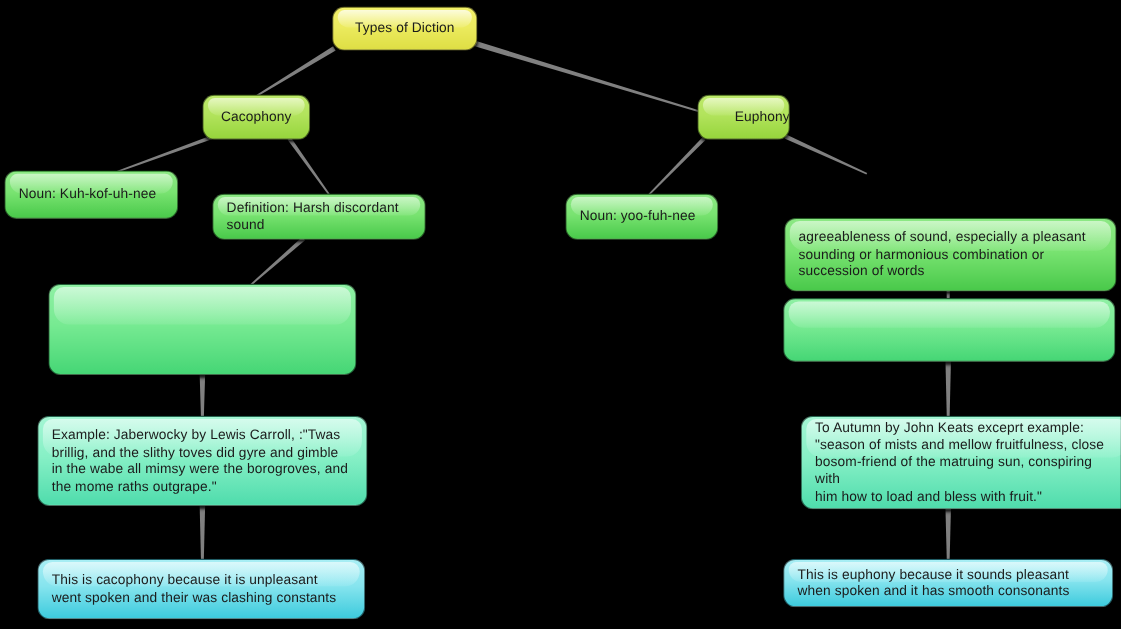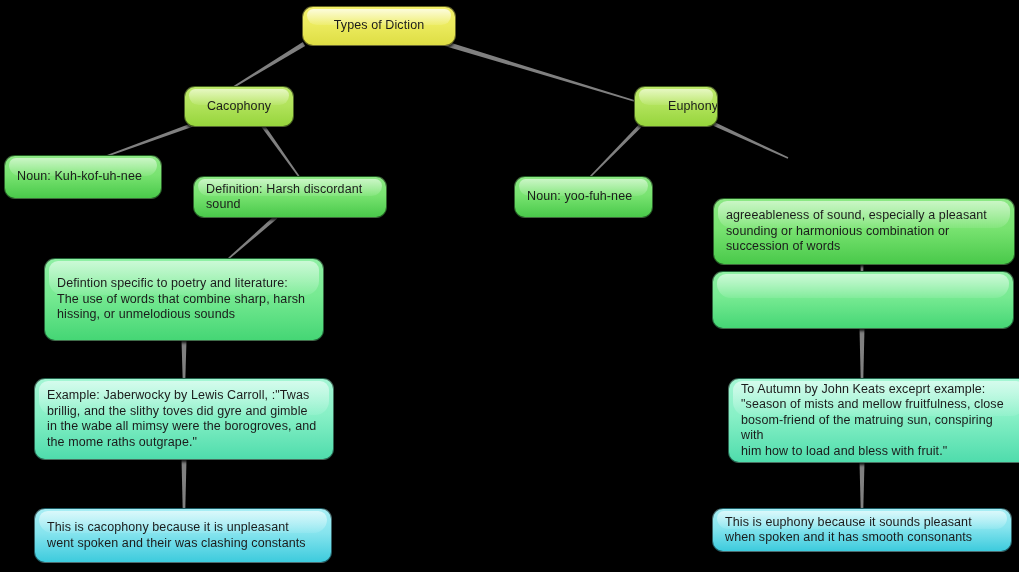--- a/index.html
+++ b/index.html
@@ -87,25 +87,25 @@
       <polygon points="274.682990784263,215.49484661058625 227.4731963137052,258.3979386442345 228.5268036862948,259.6020613557655 277.317009215737,218.50515338941375" fill="#808080"></polygon>
       <polygon points="181.5,340 182.7,380 185.3,380 186.5,340" fill="#808080"></polygon>
       <polygon points="181.5,459 182.7,509 185.3,509 186.5,459" fill="#808080"></polygon>
       <polygon points="638.6432616056253,124.66986431924049 589.4644453706416,176.47494644180546 590.5355546293584,177.52505355819454 641.3567383943747,127.33013568075951" fill="#808080"></polygon>
       <polygon points="713.1649996568985,125.81735368792663 787.6659998627595,158.72694147517066 788.3340001372405,157.27305852482934 714.8350003431015,122.18264631207337" fill="#808080"></polygon>
       <polygon points="859.5,223 860.7,272 863.3,272 864.5,223" fill="#808080"></polygon>
       <polygon points="859.5,328 860.7,379 863.3,379 864.5,328" fill="#808080"></polygon>
       <polygon points="859.5,462 860.7,509 863.3,509 864.5,462" fill="#808080"></polygon>
     </svg>
   <div id="node-layer">
-      <div class="node c-yellow center" style="left: 302px; top: 6px; width: 154px; height: 40px;">
+      <div class="node c-yellow center" style="left: 302px; top: 6px; width: 132px; height: 40px;">
         <div class="sheen"></div>
         <div class="txt">Types of Diction</div>
       </div>
-      <div class="node c-ygreen center" style="left: 184px; top: 86px; width: 110px; height: 41px;">
+      <div class="node c-ygreen center" style="left: 184px; top: 86px; width: 98px; height: 41px;">
         <div class="sheen"></div>
         <div class="txt">Cacophony</div>
       </div>
       <div class="node c-ygreen center" style="left: 634px; top: 86px; width: 84px; height: 41px; padding-left: 19px;">
         <div class="sheen"></div>
         <div class="txt">Euphony</div>
       </div>
       <div class="node c-green" style="left: 4px; top: 155px; width: 158px; height: 44px;">
         <div class="sheen"></div>
         <div class="txt">Noun: Kuh-kof-uh-nee</div>
@@ -119,23 +119,20 @@
         <div class="txt">Noun: yoo-fuh-nee</div>
       </div>
       <div class="node c-green" style="left: 713px; top: 157px; width: 302px; height: 67px; margin-top: 41px;">
         <div class="sheen"></div>
         <div class="txt">agreeableness of sound, especially a pleasant
 sounding or harmonious combination or
 succession of words</div>
       </div>
       <div class="node c-spring" style="left: 44px; top: 258px; width: 280px; height: 83px;">
         <div class="sheen"></div>
-        <div class="txt">Defintion specific to poetry and literature:
-The use of words that combine sharp, harsh
-hissing, or unmelodious sounds</div>
       </div>
       <div class="node c-spring" style="left: 712px; top: 271px; width: 302px; height: 58px;">
         <div class="sheen"></div>
       </div>
       <div class="node c-aqua" style="left: 34px; top: 378px; width: 300px; height: 82px;">
         <div class="sheen"></div>
         <div class="txt">Example: Jaberwocky by Lewis Carroll, :"Twas
 brillig, and the slithy toves did gyre and gimble
 in the wabe all mimsy were the borogroves, and
 the mome raths outgrape."</div>

